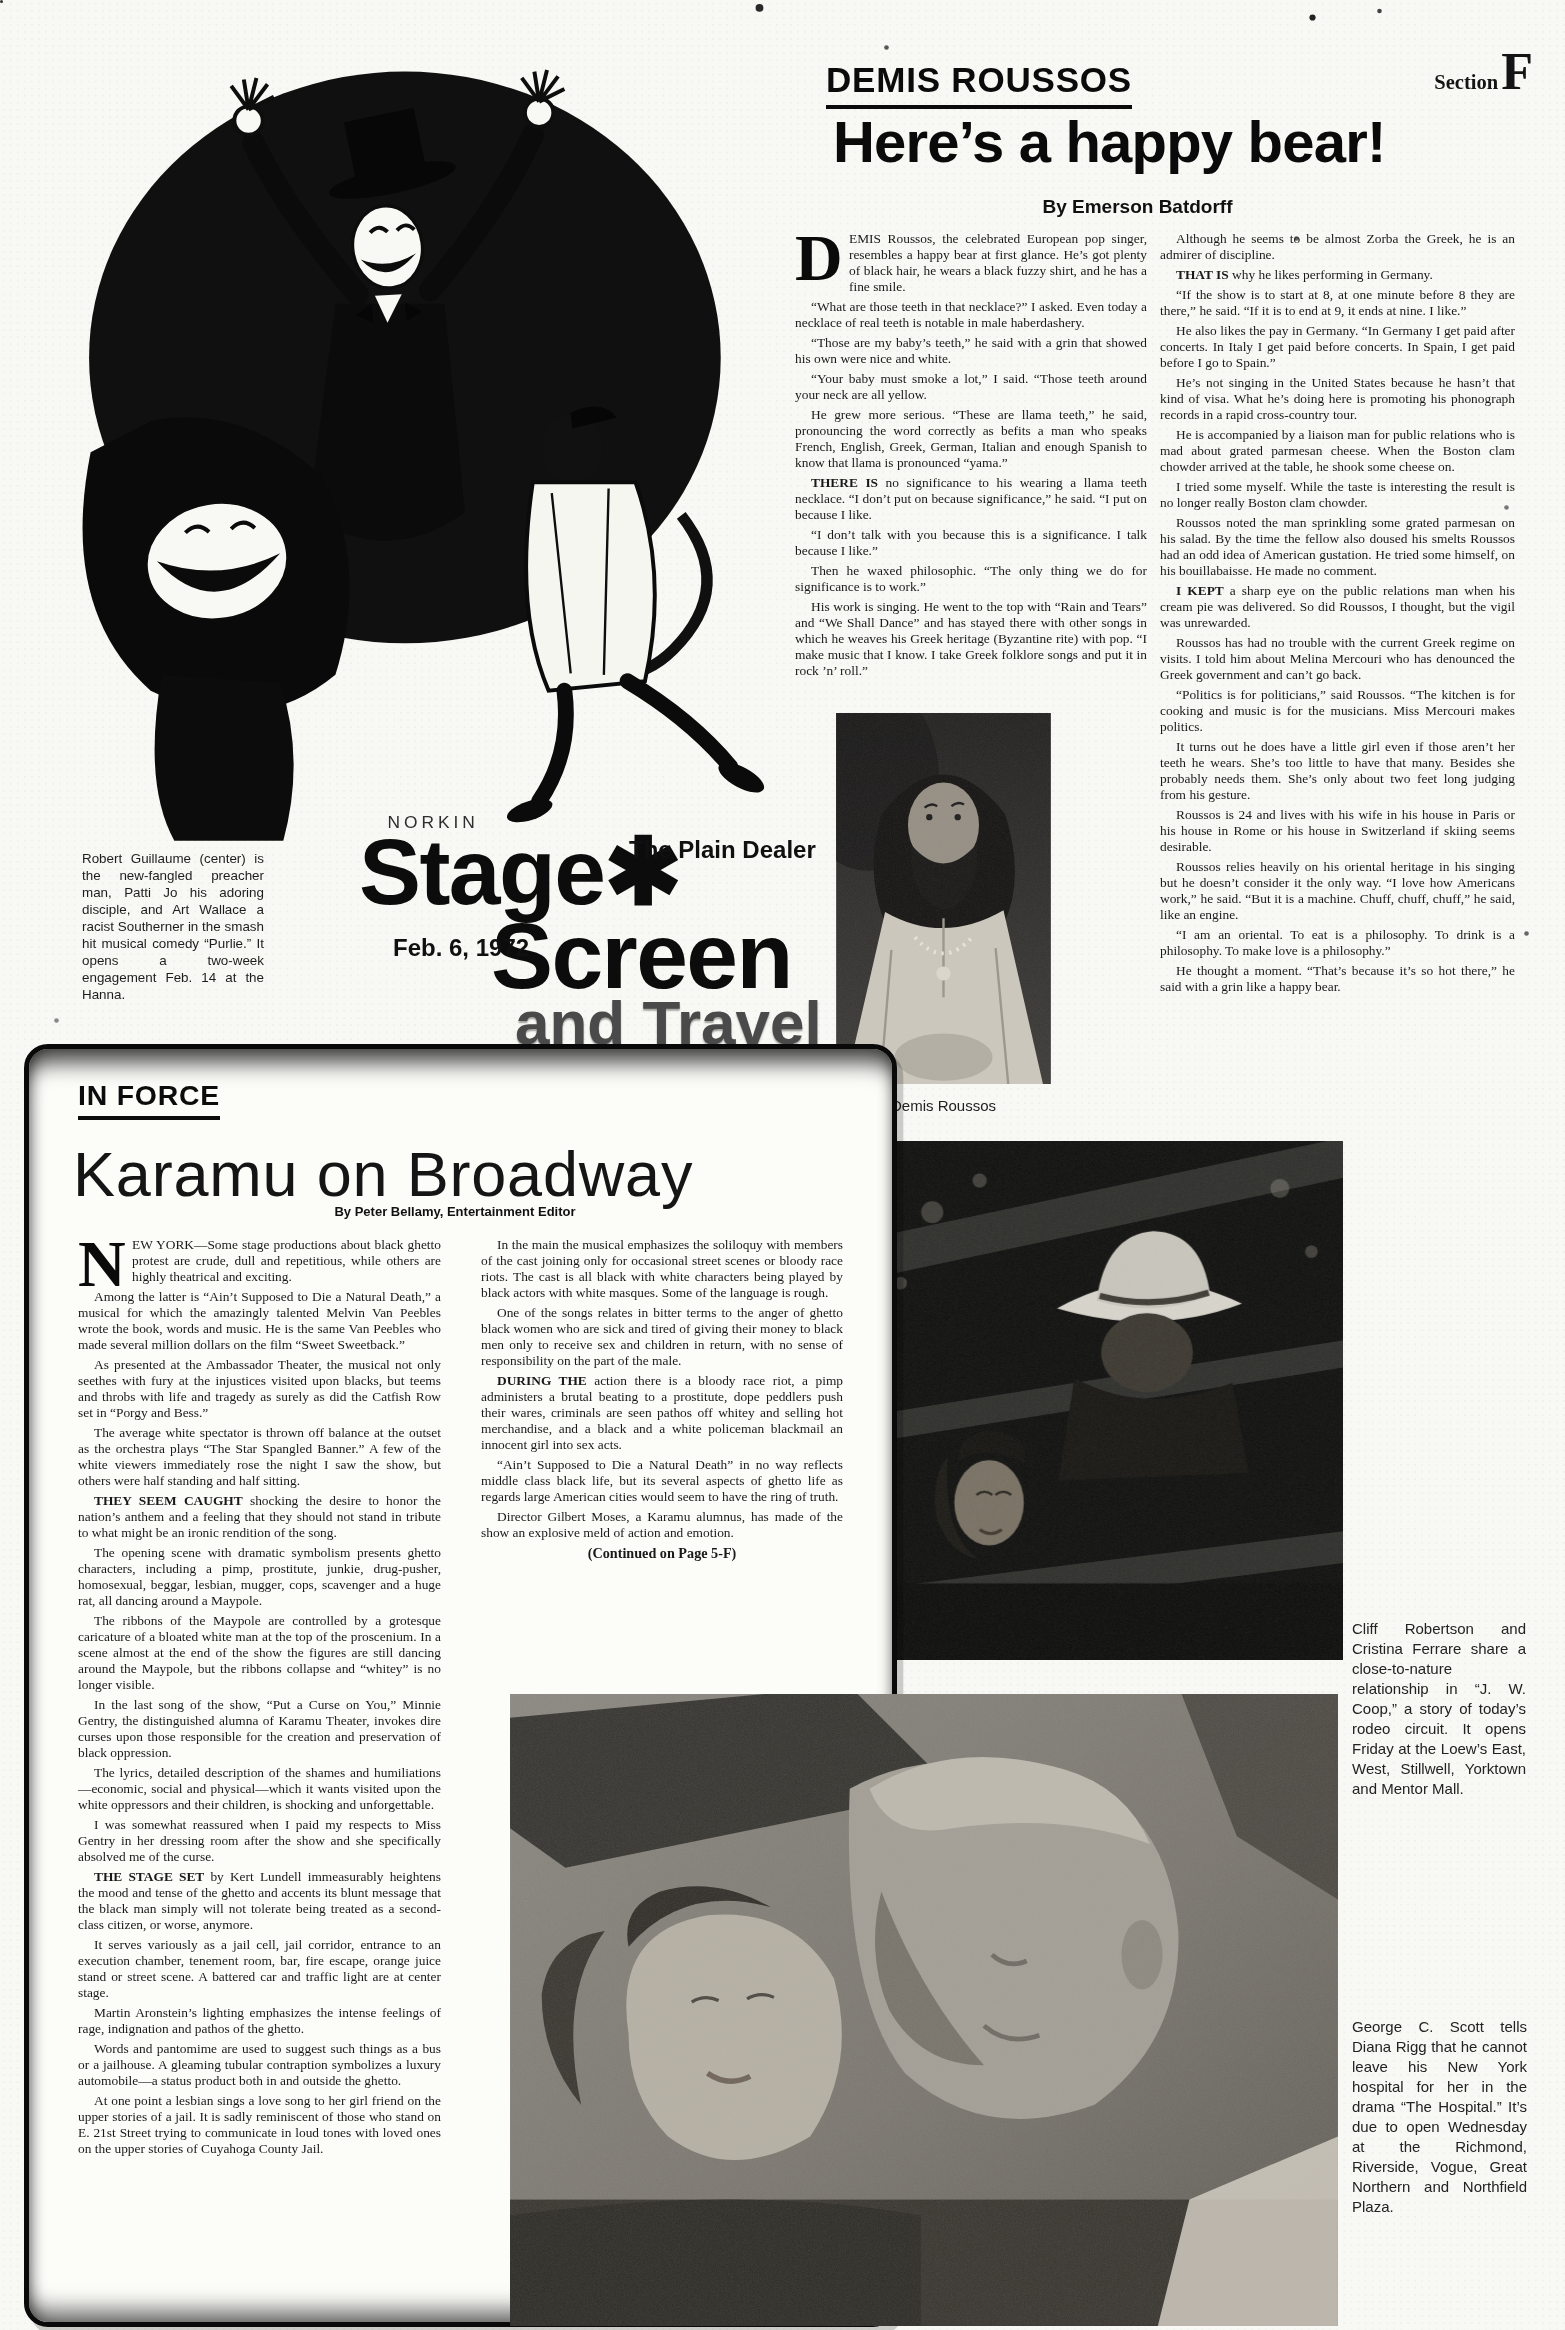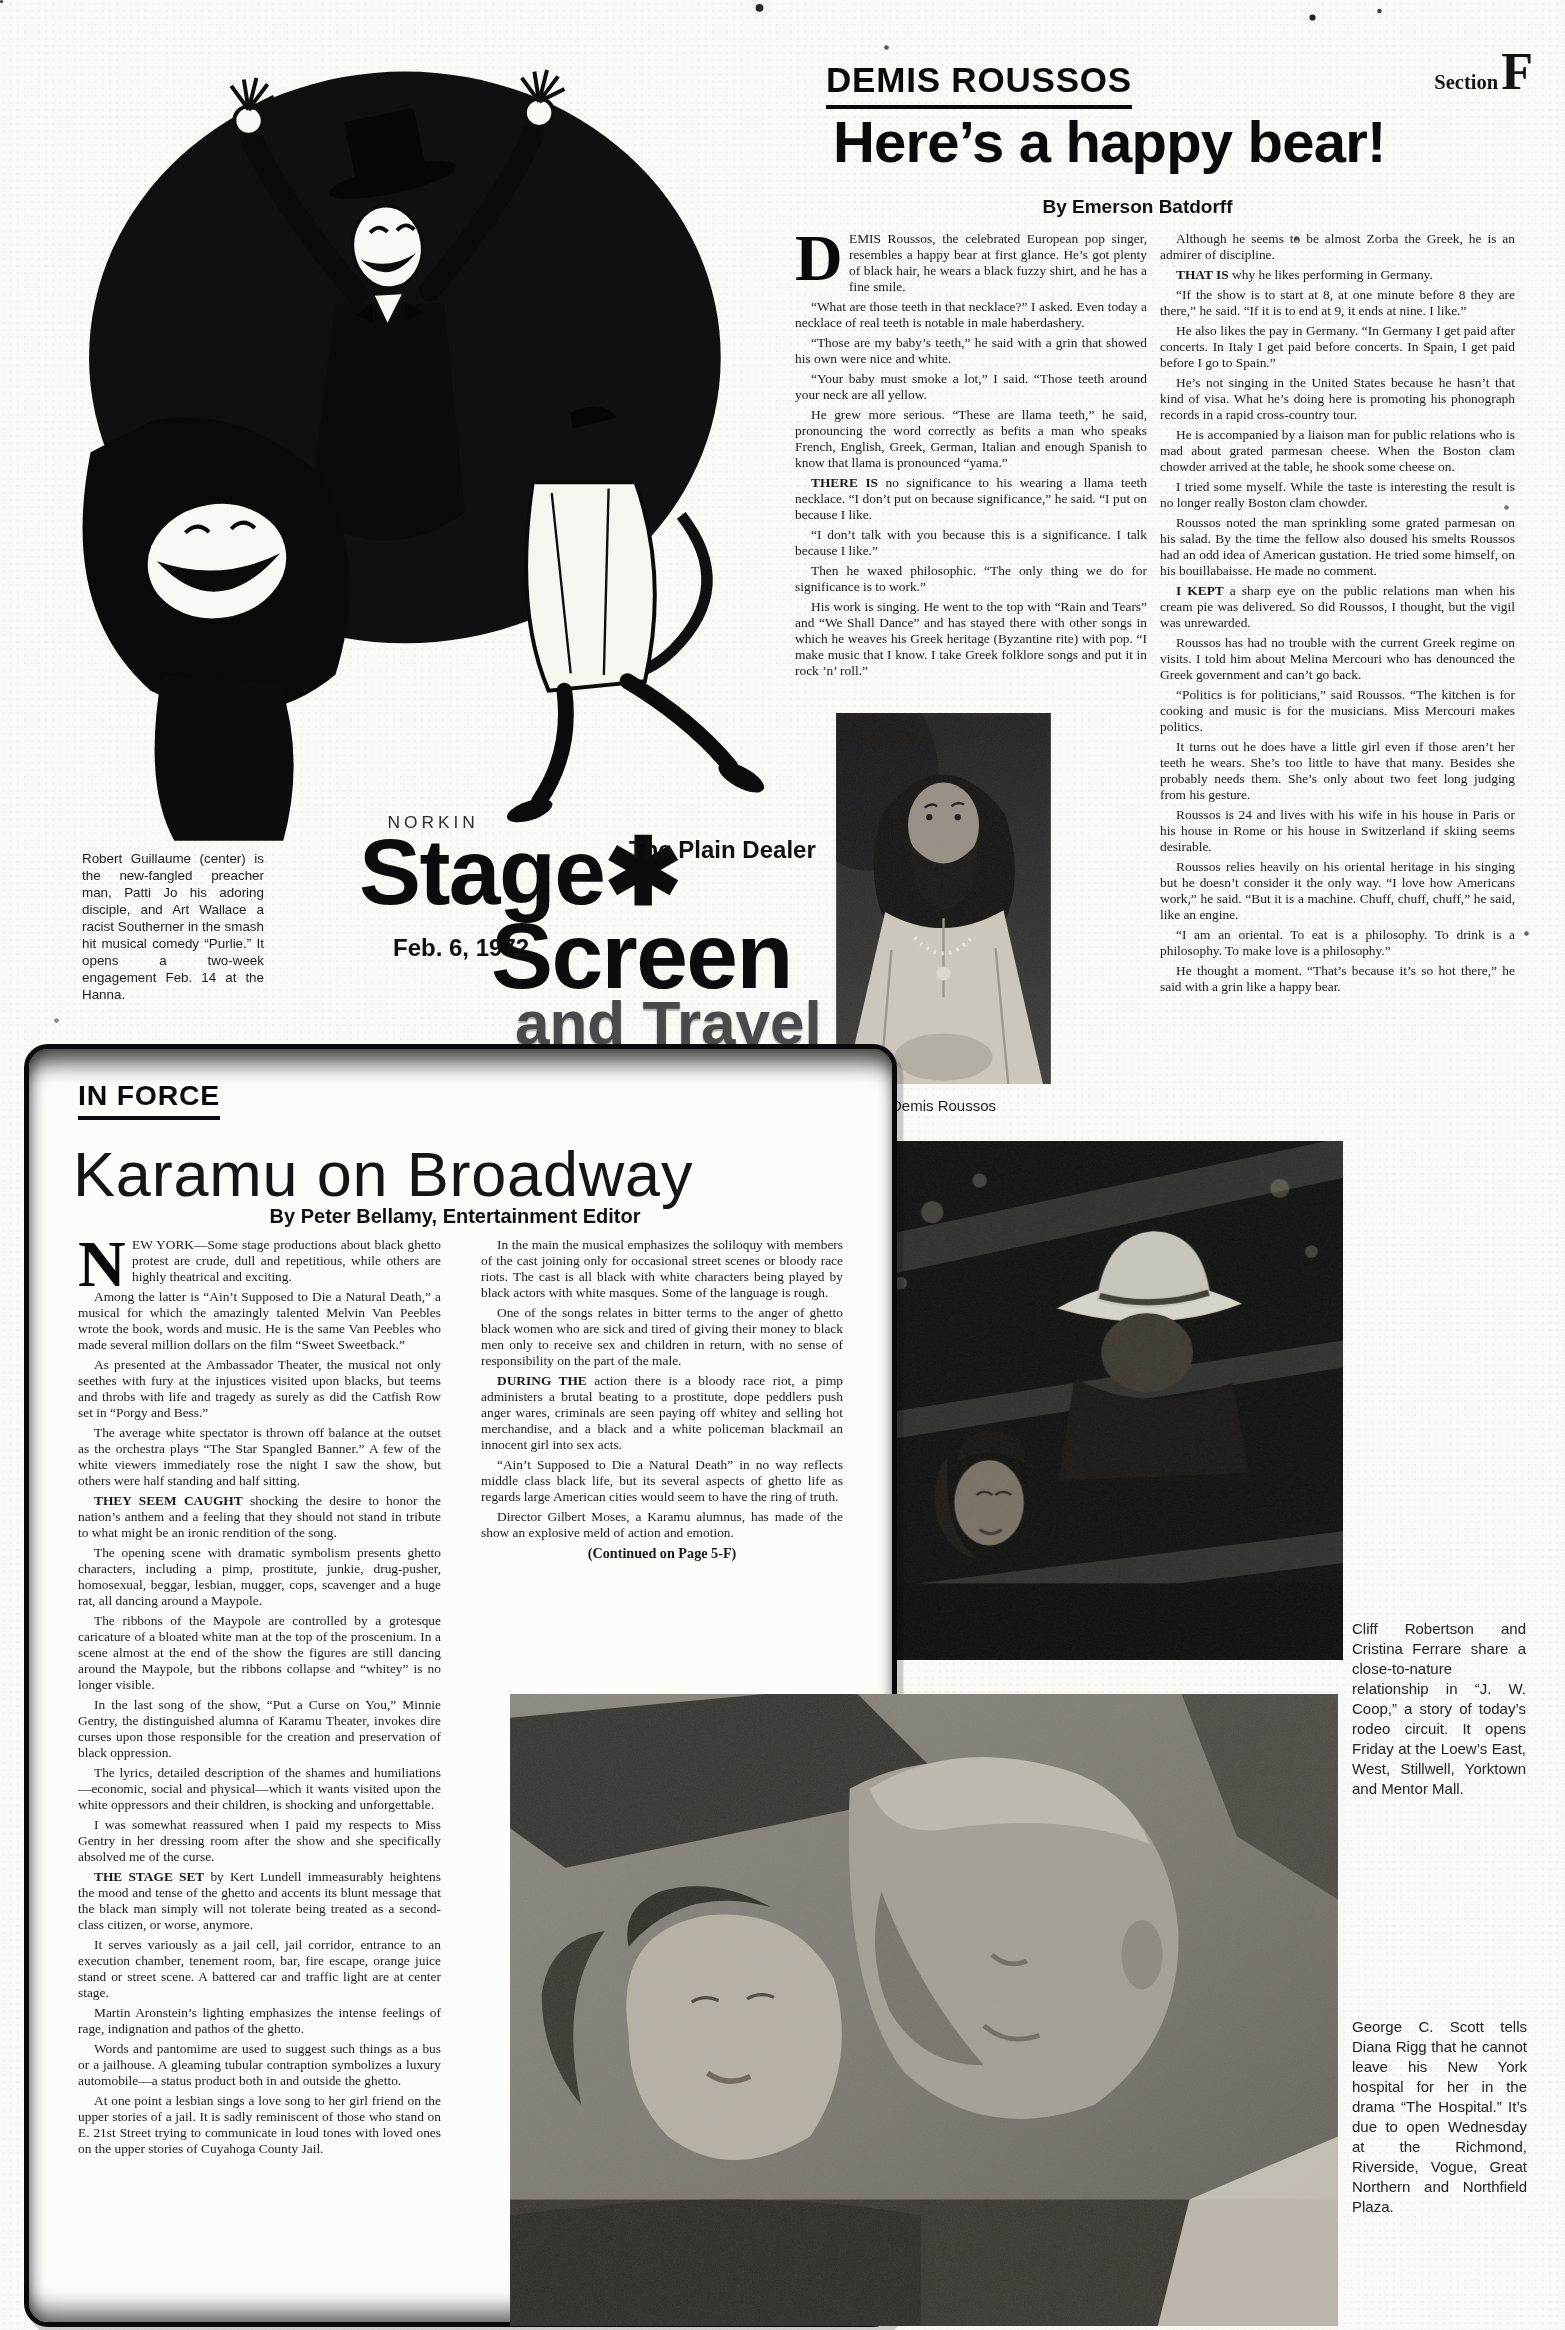--- a/index.html
+++ b/index.html
@@ -242,21 +242,21 @@
       <path d="M860 640 L1048 560 L1048 800 L820 800 Z" fill="#d3cec2" opacity=".85"></path>
       <rect width="1048" height="800" filter="url(#grain)" opacity=".3"></rect>
     </svg>
   </div>
   <div class="abs photo-caption" style="left:1352px;top:2017px;width:175px;">George C. Scott tells Diana Rigg that he cannot leave his New York hospital for her in the drama “The Hospital.” It’s due to open Wednesday at the Richmond, Riverside, Vogue, Great Northern and Northfield Plaza.</div>
 
   <div class="abs" id="karamu-box">
     <div class="inner">
       <div class="abs kicker2" style="left:49px;top:32px;">IN FORCE</div>
       <div class="abs headline-light" style="left:44px;top:94px;width:774px;">Karamu on Broadway</div>
-      <div class="abs byline center" style="left:47px;top:155px;width:758px;font-size:20px;">By Peter Bellamy, Entertainment Editor</div>
+      <div class="abs byline center" style="left:47px;top:155px;width:758px;font-size:13px;">By Peter Bellamy, Entertainment Editor</div>
 
       <div class="abs col" style="left:49px;top:188px;width:363px;">
         <p class="para first"><span class="dropcap">N</span><span>EW YORK—Some stage productions about black ghetto protest are crude, dull and repetitious, while others are highly theatrical and exciting.</span></p>
         <div>
 
         <p class="para"><b class="lead"></b><span class="rest">Among the latter is “Ain’t Supposed to Die a Natural Death,” a musical for which the amazingly talented Melvin Van Peebles wrote the book, words and music. He is the same Van Peebles who made several million dollars on the film “Sweet Sweetback.”</span></p>
             <p class="para"><b class="lead"></b><span class="rest">As presented at the Ambassador Theater, the musical not only seethes with fury at the injustices visited upon blacks, but teems and throbs with life and tragedy as surely as did the Catfish Row set in “Porgy and Bess.”</span></p>
             <p class="para"><b class="lead"></b><span class="rest">The average white spectator is thrown off balance at the outset as the orchestra plays “The Star Spangled Banner.” A few of the white viewers immediately rose the night I saw the show, but others were half standing and half sitting.</span></p>
             <p class="para"><b class="lead">THEY SEEM CAUGHT</b><span class="rest"> shocking the desire to honor the nation’s anthem and a feeling that they should not stand in tribute to what might be an ironic rendition of the song.</span></p>
             <p class="para"><b class="lead"></b><span class="rest">The opening scene with dramatic symbolism presents ghetto characters, including a pimp, prostitute, junkie, drug-pusher, homosexual, beggar, lesbian, mugger, cops, scavenger and a huge rat, all dancing around a Maypole.</span></p>
@@ -270,21 +270,21 @@
             <p class="para"><b class="lead"></b><span class="rest">Words and pantomime are used to suggest such things as a bus or a jailhouse. A gleaming tubular contraption symbolizes a luxury automobile—a status product both in and outside the ghetto.</span></p>
             <p class="para"><b class="lead"></b><span class="rest">At one point a lesbian sings a love song to her girl friend on the upper stories of a jail. It is sadly reminiscent of those who stand on E. 21st Street trying to communicate in loud tones with loved ones on the upper stories of Cuyahoga County Jail.</span></p>
           </div>
       </div>
 
       <div class="abs col" style="left:452px;top:188px;width:362px;">
         <div>
 
         <p class="para"><b class="lead"></b><span class="rest">In the main the musical emphasizes the soliloquy with members of the cast joining only for occasional street scenes or bloody race riots. The cast is all black with white characters being played by black actors with white masques. Some of the language is rough.</span></p>
             <p class="para"><b class="lead"></b><span class="rest">One of the songs relates in bitter terms to the anger of ghetto black women who are sick and tired of giving their money to black men only to receive sex and children in return, with no sense of responsibility on the part of the male.</span></p>
-            <p class="para"><b class="lead">DURING THE</b><span class="rest"> action there is a bloody race riot, a pimp administers a brutal beating to a prostitute, dope peddlers push anger wares, criminals are seen paying off whitey and selling hot merchandise, and a black and a white policeman blackmail an innocent girl into sex acts.</span></p>
+            <p class="para"><b class="lead">DURING THE</b><span class="rest"> action there is a bloody race riot, a pimp administers a brutal beating to a prostitute, dope peddlers push their wares, criminals are seen pathos off whitey and selling hot merchandise, and a black and a white policeman blackmail an innocent girl into sex acts.</span></p>
             <p class="para"><b class="lead"></b><span class="rest">“Ain’t Supposed to Die a Natural Death” in no way reflects middle class black life, but its several aspects of ghetto life as regards large American cities would seem to have the ring of truth.</span></p>
             <p class="para"><b class="lead"></b><span class="rest">Director Gilbert Moses, a Karamu alumnus, has made of the show an explosive meld of action and emotion.</span></p>
           </div>
         <p class="para continued">(Continued on Page 5-F)</p>
       </div>
     </div>
   </div>
 
 </div>
 

